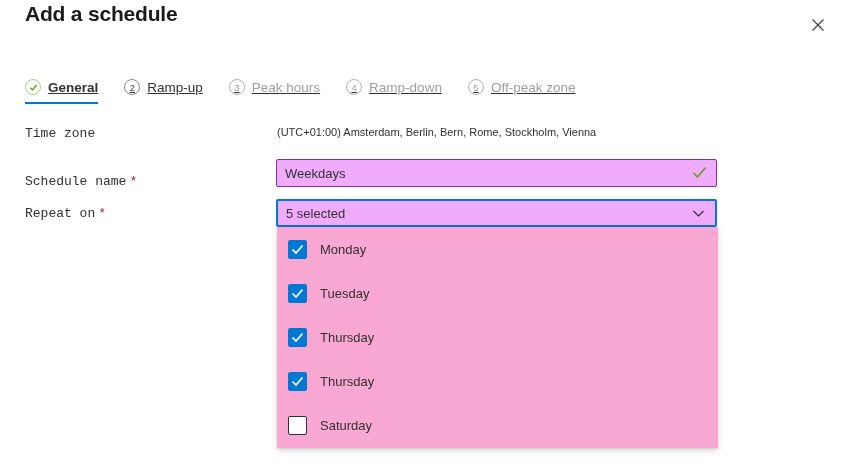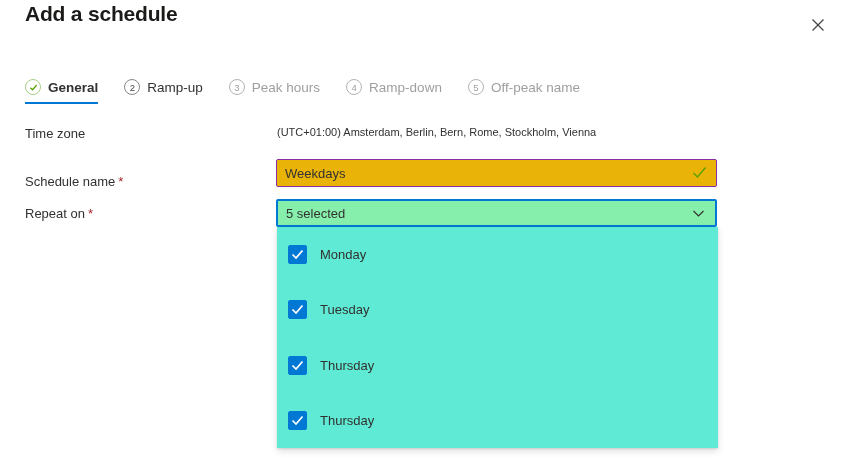--- a/index.html
+++ b/index.html
@@ -4,42 +4,42 @@
 <style>
   * { margin:0; padding:0; box-sizing:border-box; }
   html,body { width:853px; height:475px; background:#ffffff; overflow:hidden; }
   body { font-family:"Liberation Sans","DejaVu Sans",sans-serif; color:#323130; position:relative; }
 
   .title { position:absolute; left:25px; top:2px; font-size:21px; font-weight:700; color:#1b1a19; letter-spacing:-0.2px; }
 
   .close-btn { position:absolute; top:14px; right:24px; width:22px; height:22px; background:transparent; border:none; cursor:pointer; display:flex; align-items:center; justify-content:center; }
 
   
-  .tabs { position:absolute; left:25px; top:79px; display:flex; gap:26px; }
+  .tabs { position:absolute; left:25px; top:79px; display:flex; gap:26px;text-decoration:underline; }
   .tab { display:flex; align-items:center; gap:7px; padding-bottom:7px; font-size:13.5px; cursor:pointer; border-bottom:2.5px solid transparent; }
   .tab.active { font-weight:700; color:#323130; border-bottom-color:#0078d4; }
   .tab.enabled { color:#323130; }
   .tab.disabled { color:#a19f9d; cursor:default; }
   .circ { width:16px; height:16px; min-width:16px; border-radius:50%; display:flex; align-items:center; justify-content:center; font-size:9.5px; font-weight:400; }
   .circ.check { border:1px solid #a9cf87; }
   .circ.num-dark { border:1px solid #8a8886; color:#484644; }
   .circ.num-gray { border:1px solid #b5b3b1; color:#a19f9d; }
 
   
-  .field-label { position:absolute; left:25px; font-size:13px; color:#323130; }
+  .field-label { position:absolute; left:25px; font-size:13px; color:#323130;font-family:Liberation Mono, monospace; }
   .req { color:#a4262c; margin-left:3px; }
   .tz-value { position:absolute; left:277px; top:126px; font-size:11px; color:#323130; }
 
-  .name-input { position:absolute; left:276px; top:159px; width:441px; height:28px; border:1.5px solid #8a2da5; border-radius:2px; background:#eab308; font-family:inherit; font-size:13px; color:#323130; padding:0 30px 0 8px; outline:none; }
+  .name-input { position:absolute; left:276px; top:159px; width:441px; height:28px; border:1.5px solid #8a2da5; border-radius:2px; background:#f0abfc; font-family:inherit; font-size:13px; color:#323130; padding:0 30px 0 8px; outline:none; }
   .input-check { position:absolute; left:692px; top:166px; }
 
-  .combo { position:absolute; left:276px; top:199px; width:441px; height:28px; border:2px solid #0078d4; border-radius:2px; background:#86efac; display:flex; align-items:center; padding:0 10px 0 8px; font-size:13px; color:#323130; cursor:pointer; justify-content:space-between; }
+  .combo { position:absolute; left:276px; top:199px; width:441px; height:28px; border:2px solid #0078d4; border-radius:2px; background:#f0abfc; display:flex; align-items:center; padding:0 10px 0 8px; font-size:13px; color:#323130; cursor:pointer; justify-content:space-between; }
 
   
-  .panel { position:absolute; left:277px; top:227px; width:441px; height:221px; background:#5eead4; box-shadow:0 3.2px 7.2px rgba(0,0,0,0.13), 0 0.6px 1.8px rgba(0,0,0,0.11); display:flex; flex-direction:column; z-index:5; }
+  .panel { position:absolute; left:277px; top:227px; width:441px; height:221px; background:#f9a8d4; box-shadow:0 3.2px 7.2px rgba(0,0,0,0.13), 0 0.6px 1.8px rgba(0,0,0,0.11); display:flex; flex-direction:column; z-index:5; }
   .opt { flex:1; display:flex; align-items:center; padding-left:11px; cursor:pointer; }
   .cb { width:19px; height:19px; min-width:19px; border:1px solid #323130; border-radius:2px; background:#fff; display:flex; align-items:center; justify-content:center; }
   .cb .cbcheck { visibility:hidden; }
   .cb.checked { background:#0078d4; border-color:#0078d4; }
   .cb.checked .cbcheck { visibility:visible; }
   .opt-label { margin-left:13px; font-size:13px; color:#323130; }
 </style>
 </head>
 <body>
 
@@ -68,21 +68,21 @@
   <div class="tab disabled">
     <span class="circ num-gray">3</span>
     <span class="tab-label">Peak hours</span>
   </div>
   <div class="tab disabled">
     <span class="circ num-gray">4</span>
     <span class="tab-label">Ramp-down</span>
   </div>
   <div class="tab disabled">
     <span class="circ num-gray">5</span>
-    <span class="tab-label">Off-peak name</span>
+    <span class="tab-label">Off-peak zone</span>
   </div>
 </div>
 
 <div class="field-label" style="top:126px;"><span>Time zone</span></div>
 <div class="tz-value">(UTC+01:00) Amsterdam, Berlin, Bern, Rome, Stockholm, Vienna</div>
 
 <div class="field-label" style="top:166px;margin-top:8px;"><span>Schedule name</span><span class="req">*</span></div>
 <input class="name-input" type="text" value="Weekdays" style="">
 <svg class="input-check" width="15" height="13" viewBox="0 0 15 13">
   <polyline points="1.5,7 5.5,11 13.5,1.5" fill="none" stroke="#57a300" stroke-width="1.4"></polyline>
@@ -122,13 +122,21 @@
     <span class="opt-label">Thursday</span>
   </div>
     <div class="opt">
     <span class="cb checked">
       <svg class="cbcheck" width="13" height="11" viewBox="0 0 13 11">
         <polyline points="1.5,5.5 5,9 11.5,1.5" fill="none" stroke="#ffffff" stroke-width="1.7"></polyline>
       </svg>
     </span>
     <span class="opt-label">Thursday</span>
   </div>
+    <div class="opt">
+    <span class="cb">
+      <svg class="cbcheck" width="13" height="11" viewBox="0 0 13 11">
+        <polyline points="1.5,5.5 5,9 11.5,1.5" fill="none" stroke="#ffffff" stroke-width="1.7"></polyline>
+      </svg>
+    </span>
+    <span class="opt-label">Saturday</span>
+  </div>
   </div>
 
 </body></html>

